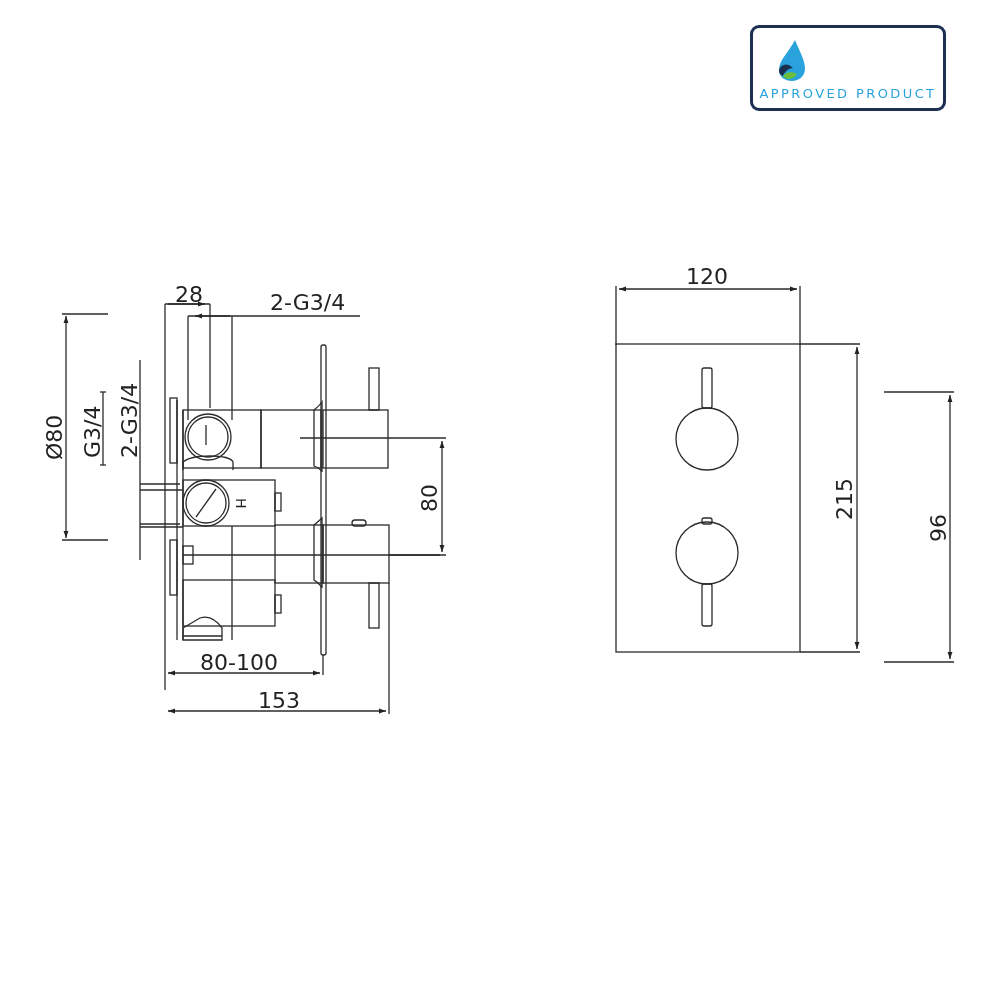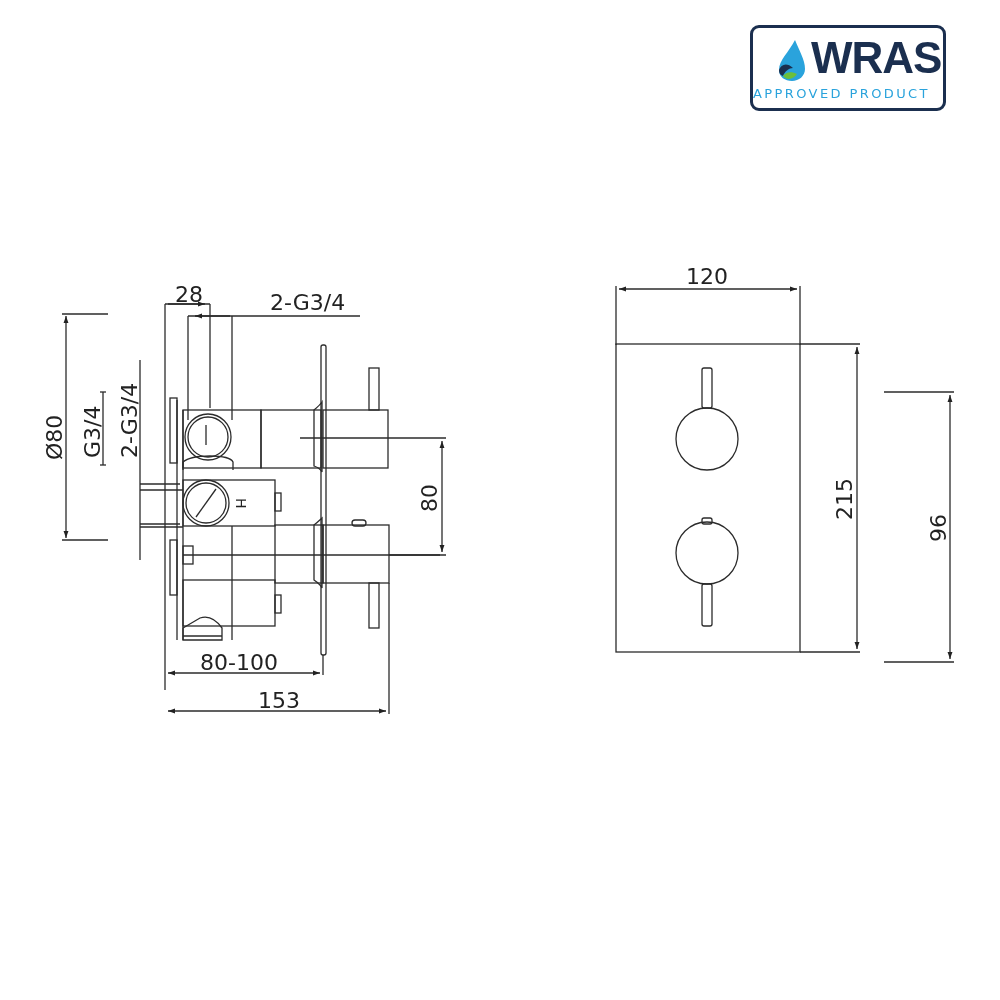--- a/index.html
+++ b/index.html
@@ -6,37 +6,36 @@
     body { width: 1000px; height: 1000px; position: relative; overflow: hidden; font-family: "Liberation Sans", sans-serif; }
     .badge {
       position: absolute; left: 750px; top: 25px; width: 196px; height: 86px;
       border: 3px solid #1b2f4f; border-radius: 9px; box-sizing: border-box; background: #fff;
     }
     .badge .title {
       position: absolute; left: 58px; top: 6px; font-size: 44px; font-weight: bold; letter-spacing: -1px;
       color: #1b2f4f; font-family: "Liberation Sans", sans-serif; line-height: 48px;
     }
     .badge .sub {
-      position: absolute; left: 0; right: 0; top: 58px; font-size: 13px; letter-spacing: 2.4px;
+      position: absolute; left: 0; right: 0; top: 58px; text-align: center; font-size: 13px; letter-spacing: 2.4px;
       color: #2aa3dc; font-family: "DejaVu Sans", sans-serif; line-height: 16px;
     }
     .badge .drop { position: absolute; left: 18px; top: 10px; width: 40px; height: 44px; }
     svg.drawing { position: absolute; left: 0; top: 0; }
     .dim { font-family: "DejaVu Sans", sans-serif; font-size: 22px; fill: #222; }
   </style>
 </head>
 <body>
 
 <div class="badge">
   <svg class="drop" viewBox="0 0 40 44">
     <path d="M24 2 C18 14 8 22 8 32 C8 39 14 43 21 43 C28 43 34 38 34 31 C34 22 28 12 24 2 Z" fill="#2aa3dc"></path>
     <path d="M8 32 C10 26 16 24 22 30 C18 30 14 33 12 38 C9 37 8 35 8 32 Z" fill="#1b2f4f"></path>
     <path d="M12 38 C15 34 20 33 26 36 C23 41 16 43 12 38 Z" fill="#6cbf3b"></path>
   </svg>
-  <div class="title">WRAS</div>
   <div class="sub">APPROVED PRODUCT</div>
 </div>
 
 <svg class="drawing" width="1000" height="1000" viewBox="0 0 1000 1000">
   <defs>
     <marker id="arr" viewBox="0 0 10 10" refX="10" refY="5" markerWidth="10" markerHeight="7" orient="auto-start-reverse" markerUnits="userSpaceOnUse">
       <path d="M0 1.5 L10 5 L0 8.5 Z" fill="#222"></path>
     </marker>
   </defs>
 

